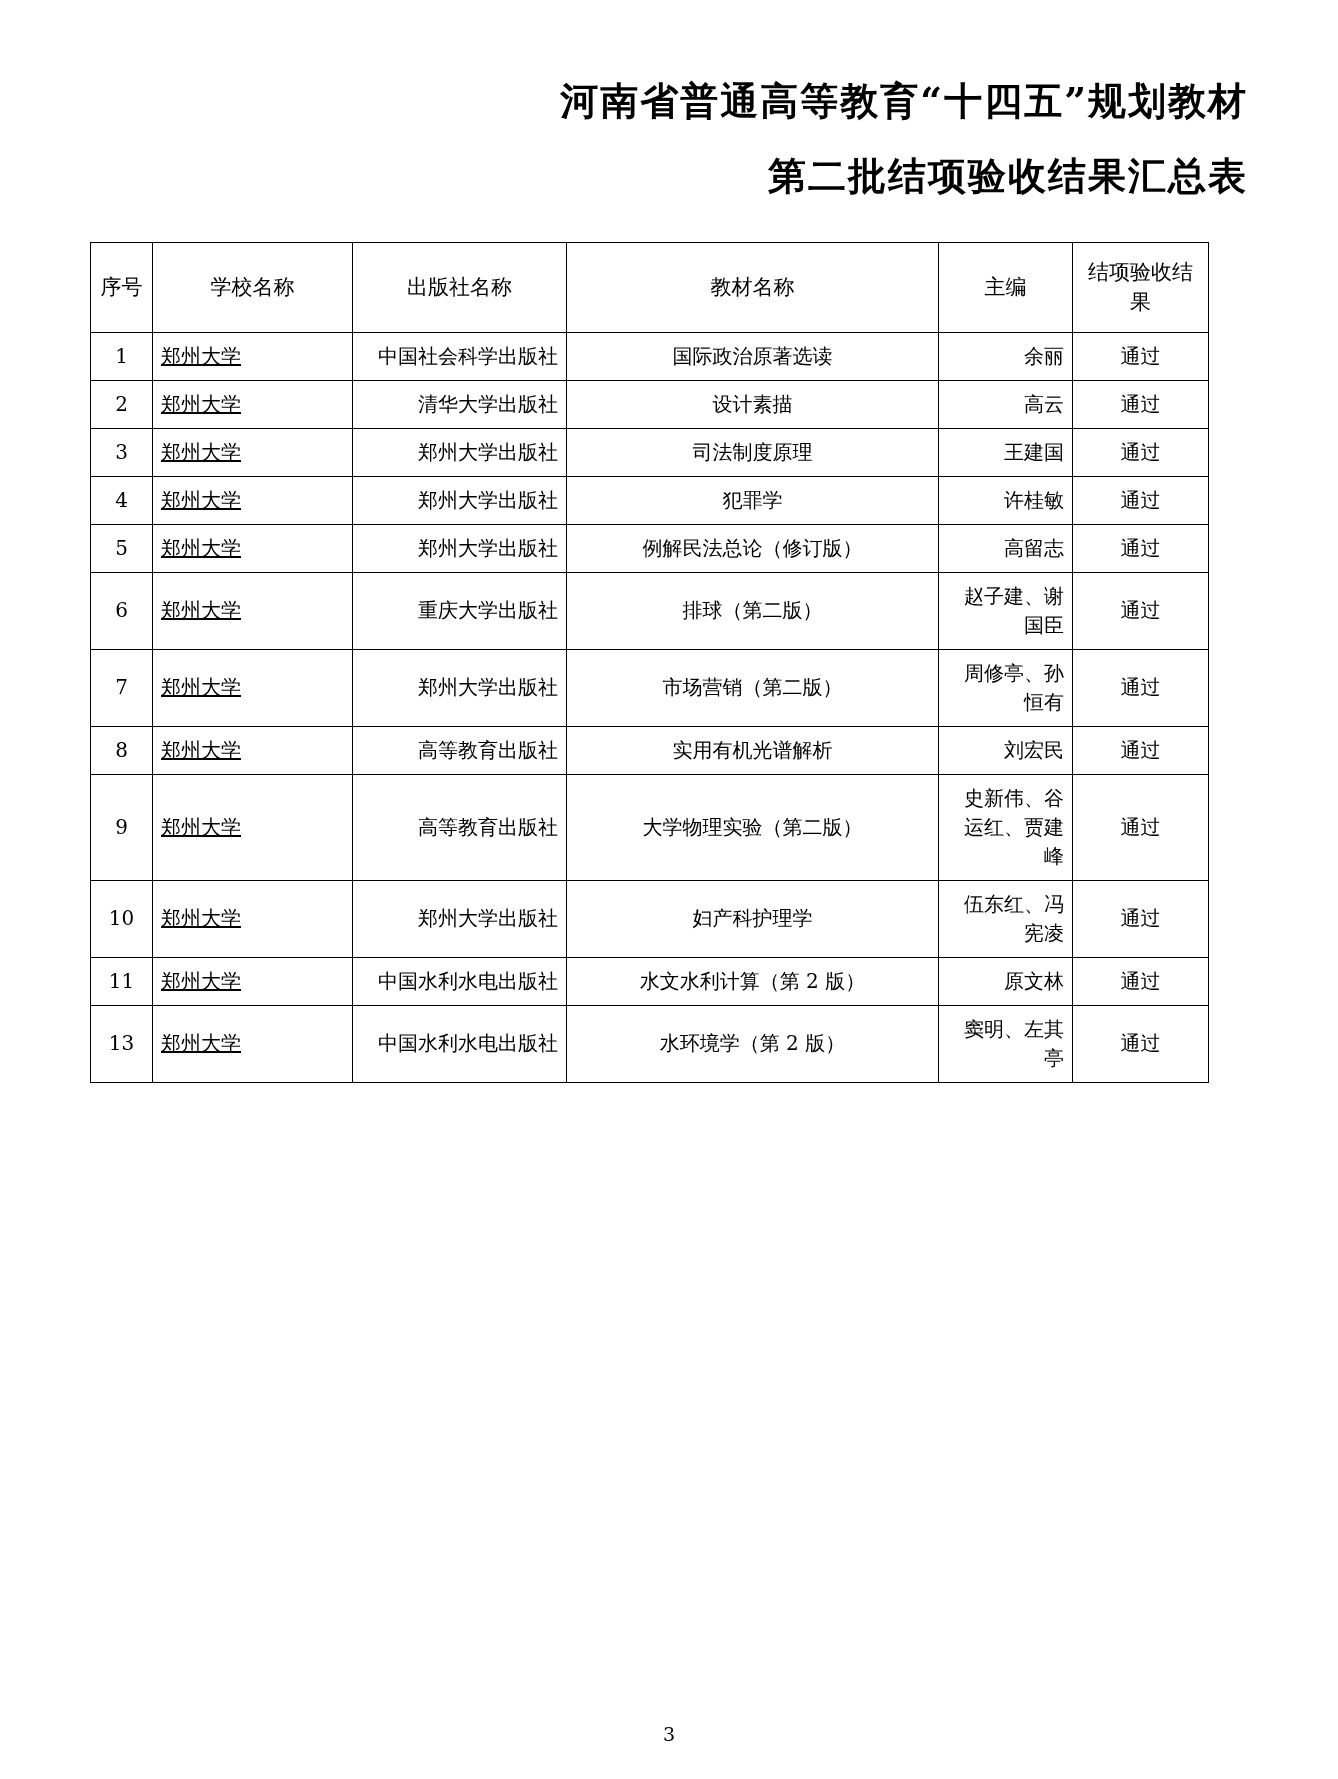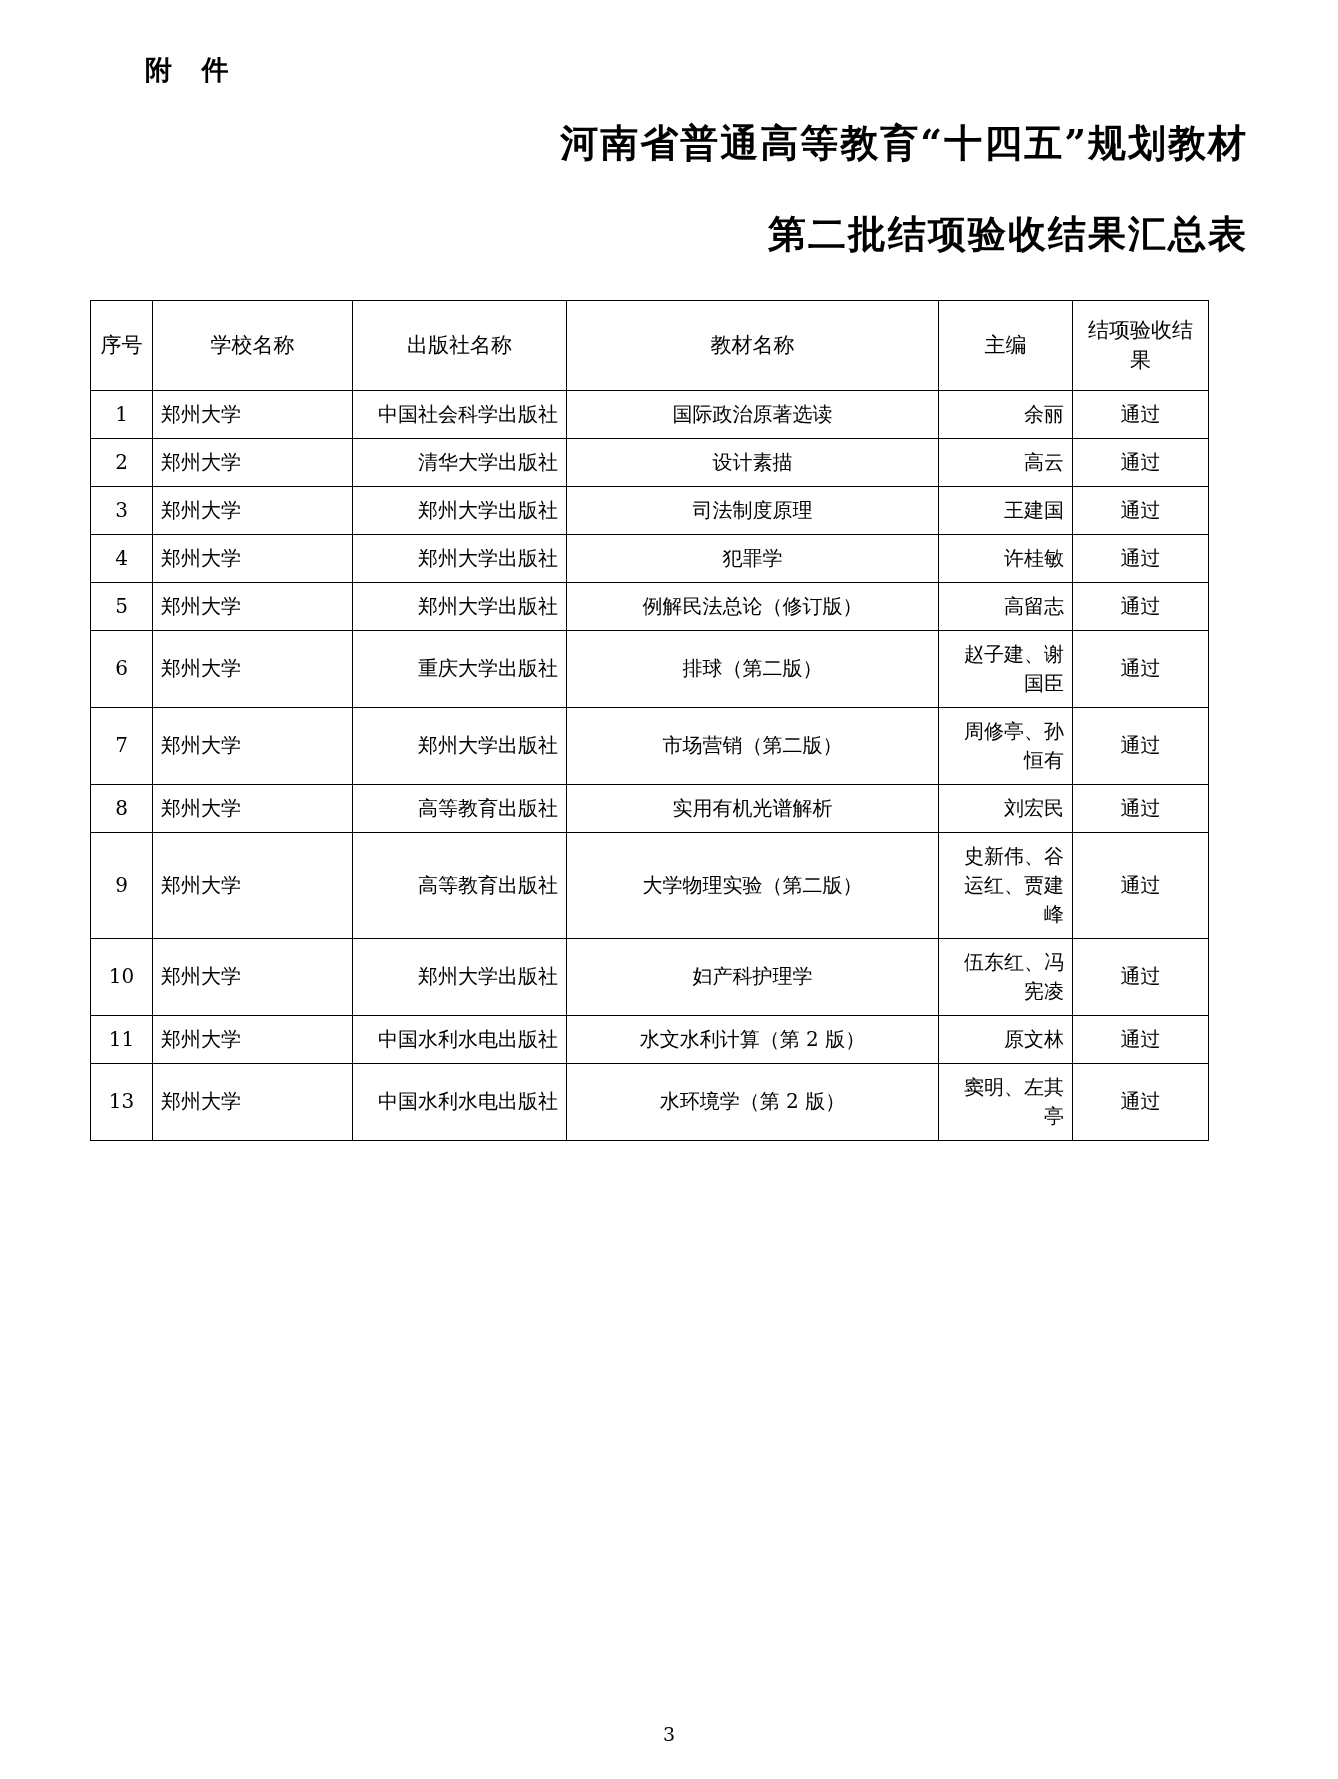--- a/index.html
+++ b/index.html
@@ -36,21 +36,21 @@
     font-family: "DejaVu Serif", "Liberation Serif", serif;
     font-weight: 700;
     font-size: 38px;
     letter-spacing: 2px;
     line-height: 1.55;
     margin-top: 26px;
     margin-bottom: 0;
   }
   .doc-title .line2 {
     display: block;
-    margin-top: 32px;
+    margin-top: 16px;
   }
   table.main-table {
     border-collapse: collapse;
     width: 956px;
     margin-top: 36px;
     table-layout: fixed;
   }
   table.main-table th,
   table.main-table td {
     border: 1.7px solid #000;
@@ -68,41 +68,40 @@
     padding-bottom: 14px;
   }
   col.c-seq   { width: 62px; }
   col.c-school{ width: 200px; }
   col.c-press { width: 214px; }
   col.c-book  { width: 372px; }
   col.c-editor{ width: 134px; }
   col.c-result{ width: 136px; }
 
   td.seq, td.result { text-align: center; }
-  td.school { text-align: left; padding-left: 14px; }
+  td.school { text-align: left; padding-left: 14px; text-decoration: underline; }
   td.press  { text-align: right; padding-left: 14px; }
   td.book   { text-align: center; padding-left: 14px; }
   td.editor { text-align: right; padding-left: 12px; }
 
   .page-number {
     position: absolute;
     bottom: 34px;
     left: 0;
     width: 100%;
     text-align: center;
     font-family: "DejaVu Serif", "Liberation Serif", serif;
     font-size: 19px;
   }
 </style>
 </head>
 <body>
 
 <div class="page">
 
-  <div class="attach-label">附 件</div>
 
   <h1 class="doc-title">
     <span class="line1">河南省普通高等教育“十四五”规划教材</span>
     <span class="line2">第二批结项验收结果汇总表</span>
   </h1>
 
   <table class="main-table">
     <colgroup>
       <col class="c-seq">
         <col class="c-school">

